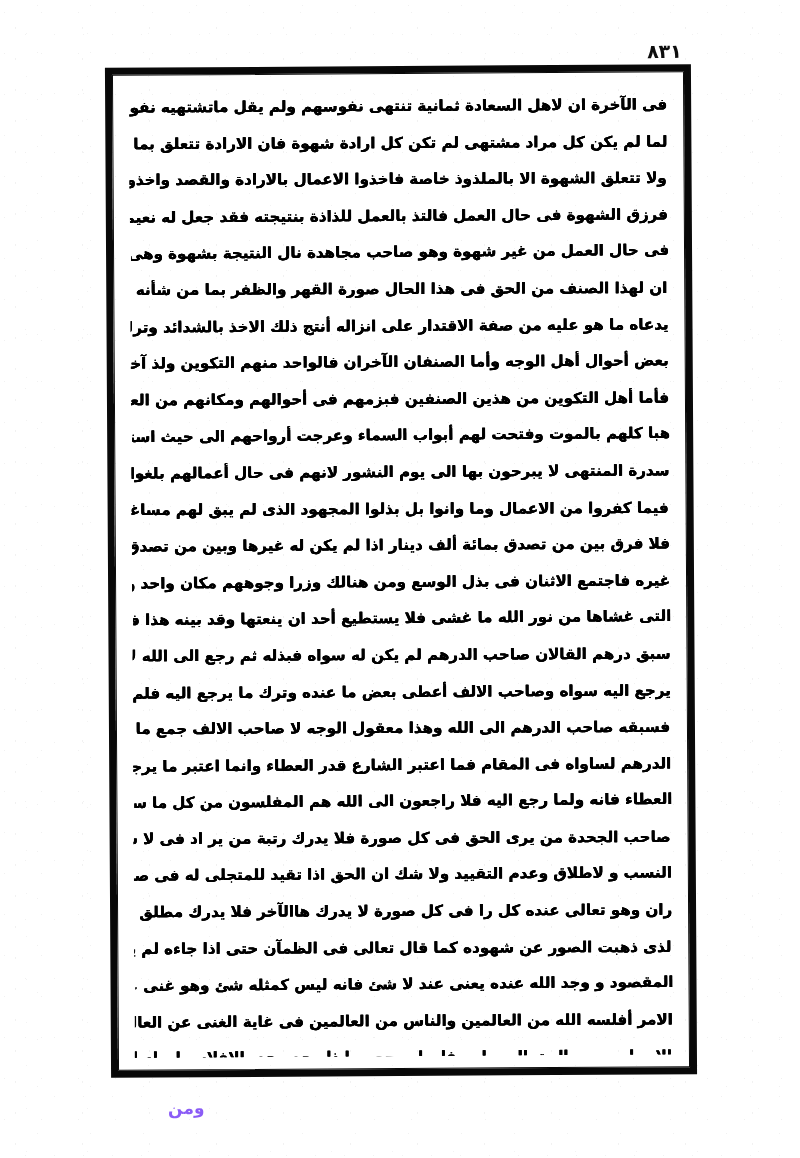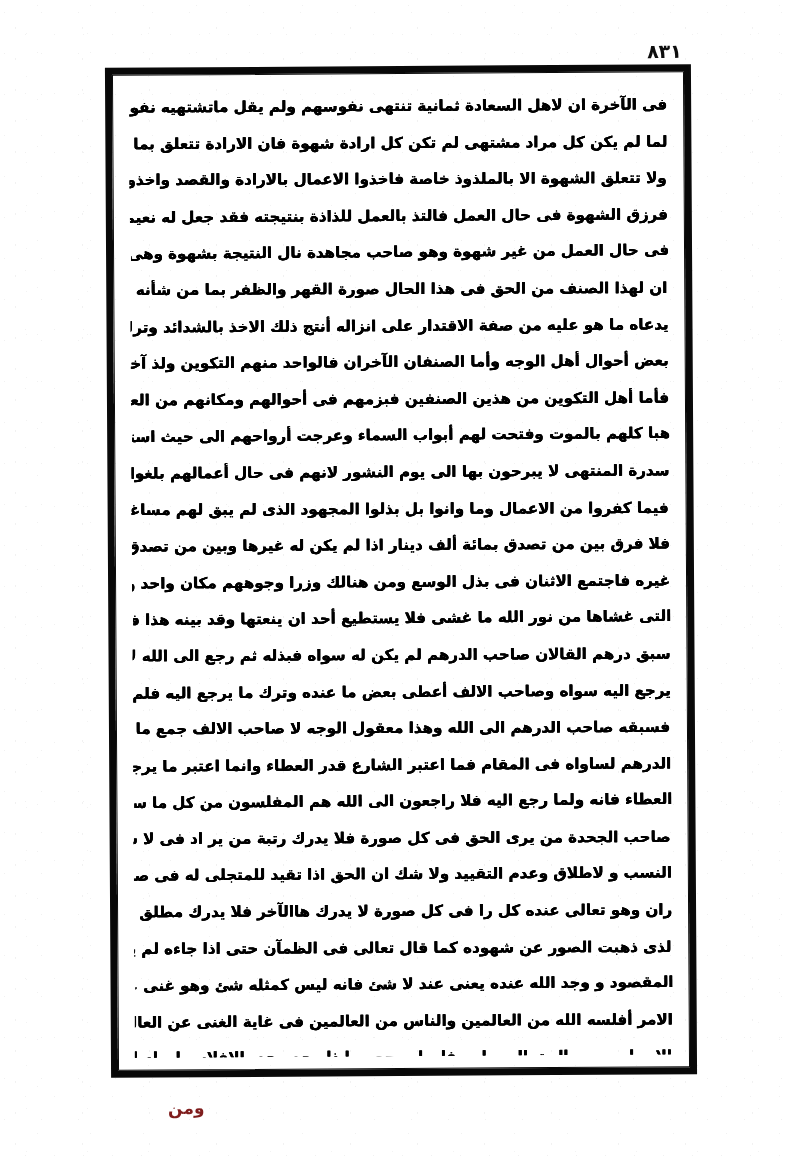--- a/index.html
+++ b/index.html
@@ -128,21 +128,21 @@
   .ms-line:nth-child(7n+2) { transform: translateX(0px)  rotate(0.07deg); }
 
   
   .catchword {
     position: absolute;
     left: 168px;
     top: 1098px;
     font-family: "DejaVu Sans", sans-serif;
     font-size: 17px;
     font-weight: 700;
-    color: #7f1d1d;
+    color: #8b5cf6;
     direction: rtl;
     unicode-bidi: plaintext;
     transform: rotate(-1deg);
   }
 
   
   .scan-noise {
     position: absolute;
     inset: 0;
     pointer-events: none;

